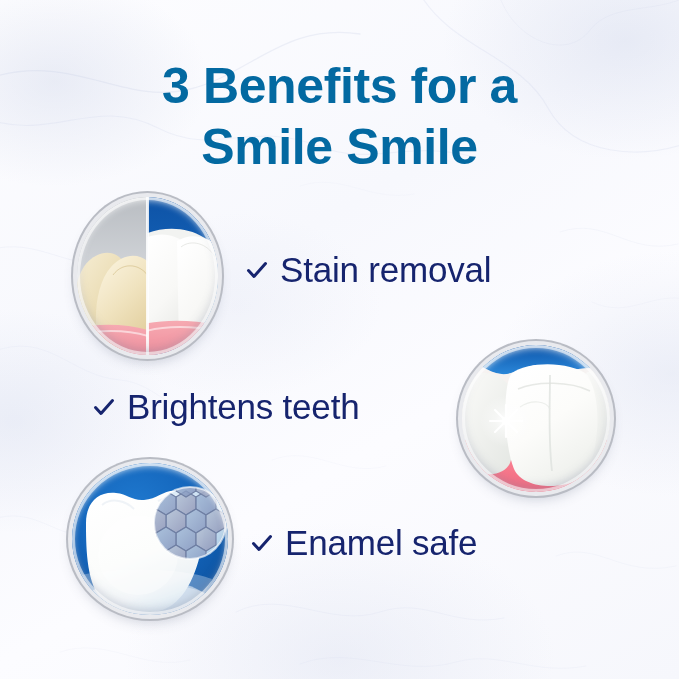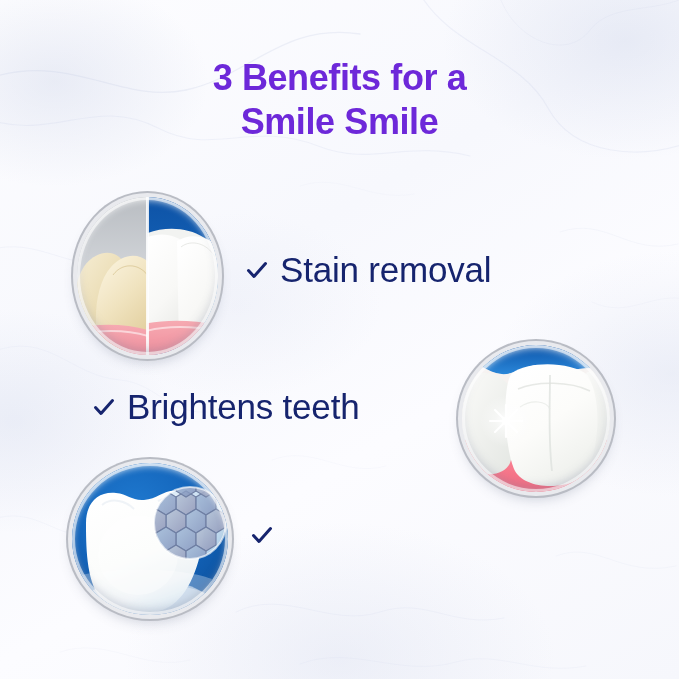--- a/index.html
+++ b/index.html
@@ -36,22 +36,22 @@
     opacity: 0.5;
   }
 
   
   .heading {
     position: absolute;
     left: 0;
     right: 0;
     top: 56px;
     text-align: center;
-    color: #6d28d9;
-    font-size: 36px;
+    color: #0369a1;
+    font-size: 50px;
     font-weight: bold;
     line-height: 1.22;
     letter-spacing: -0.4px;
   }
   .heading .line { display: block; }
 
   
   .circle {
     position: absolute;
     border-radius: 50%;
@@ -337,15 +337,16 @@
     <svg class="check" viewBox="0 0 24 24">
       <path d="M3.5,12.5 L9,18.5 L20.5,5.5" fill="none" stroke="#16246e" stroke-width="3" stroke-linecap="round" stroke-linejoin="round"></path>
     </svg>
     <span>Brightens teeth</span>
   </div>
 
   <div class="benefit-label" id="label-3">
     <svg class="check" viewBox="0 0 24 24">
       <path d="M3.5,12.5 L9,18.5 L20.5,5.5" fill="none" stroke="#16246e" stroke-width="3" stroke-linecap="round" stroke-linejoin="round"></path>
     </svg>
+    <span>Enamel safe</span>
   </div>
 
 </div>
 
 </body></html>

